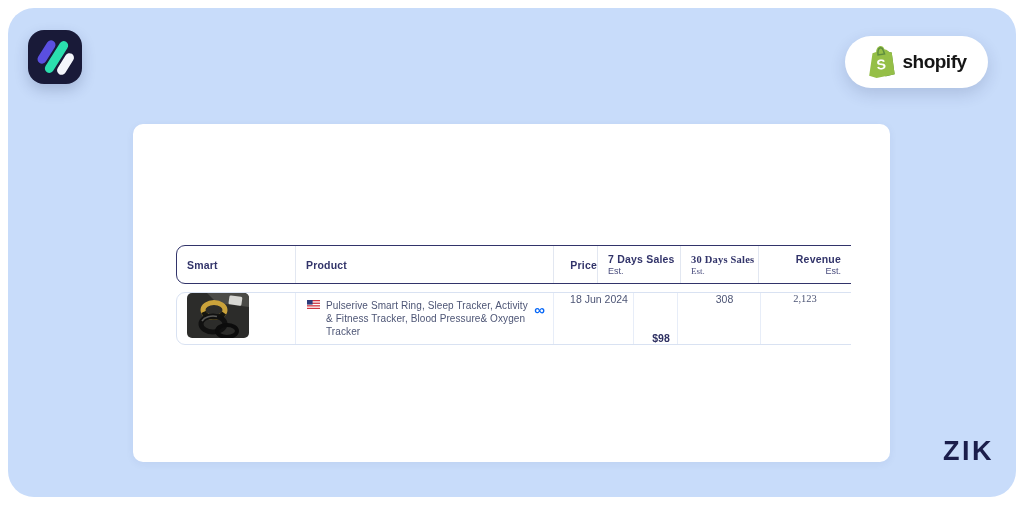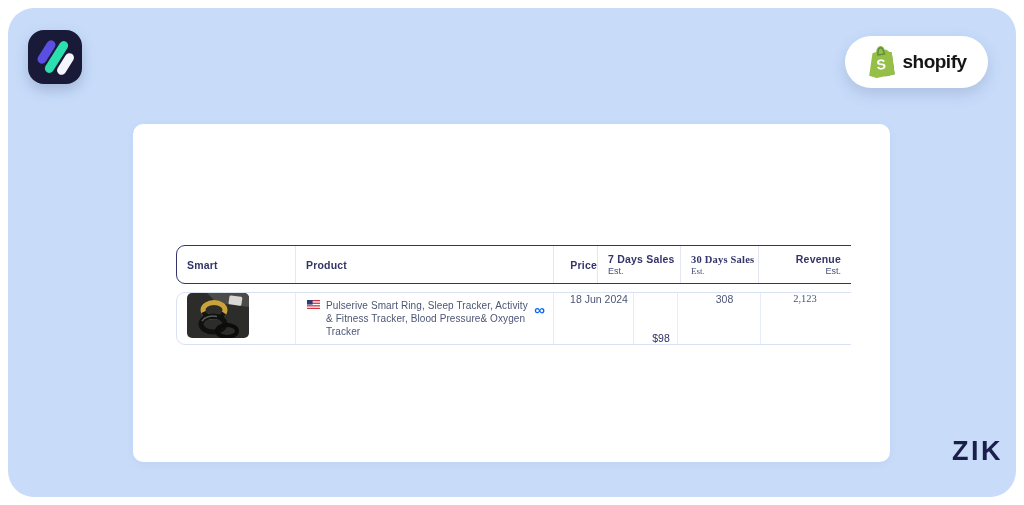--- a/index.html
+++ b/index.html
@@ -62,21 +62,21 @@
   }
   .hcell + .hcell { border-left: 1px solid #e2e7f1; }
   .hcell .lbl { font-size: 10.5px; font-weight: 700; letter-spacing: 0.2px; }
   .hcell .sub { font-size: 9px; font-weight: 500; color: #4a4d7e; margin-top: 1px; }
 
   .tcell {
     display: flex; flex-direction: row; justify-content: center;
     padding-left: 11px; color: #4d5575; font-size: 10.5px;
   }
   .tcell + .tcell { border-left: 1px solid #e7edf8; }
-  .tcell.bold { font-weight: 400; color: #2f3163; }
+  .tcell.bold { font-weight: 700; color: #2f3163; }
 
   
   .c-image   { width: 74px;  }
   .c-product { width: 258px; margin-left: 44px; }
   .c-date    { width: 80px;  }
   .c-price   { width: 44px; align-items: flex-end;  }
   .c-7d      { width: 83px;  }
   .c-30d     { width: 78px; font-family: Liberation Serif, serif;  }
   .c-rev     { width: 83px; align-items: flex-end;  }
 
@@ -87,21 +87,21 @@
   
   .tcell.c-product { justify-content: flex-start; padding-top: 6px; padding-right: 8px; }
   .title-row { display: flex; gap: 6px; align-items: flex-start; }
   .flag { flex: 0 0 auto; margin-top: 1px; display: block; }
   .prod-title { font-size: 10px; line-height: 1.32; color: #4d5575; letter-spacing: 0.1px; }
   .meta-row { margin-top: 3px; }
   .meta-glyph { color: #0868f7; font-size: 15px; font-weight: 700; line-height: 1; }
 
   
   .zik-watermark {
-    position: absolute; right: 13px; bottom: 30px;
+    position: absolute; right: 22px; bottom: 30px;
     font-size: 27px; font-weight: 800; color: #1b1e4b; letter-spacing: 2.5px;
   }
 </style>
 </head>
 <body>
 
 <div class="stage">
   <div class="blue-panel">
 
     <div class="app-logo">

